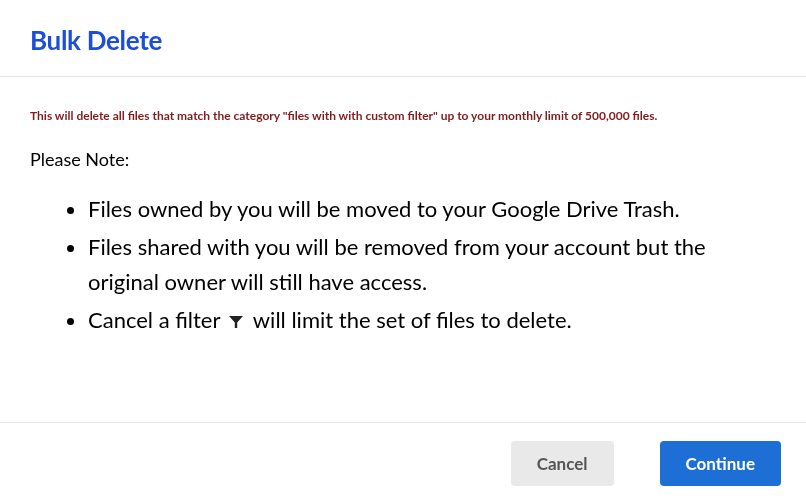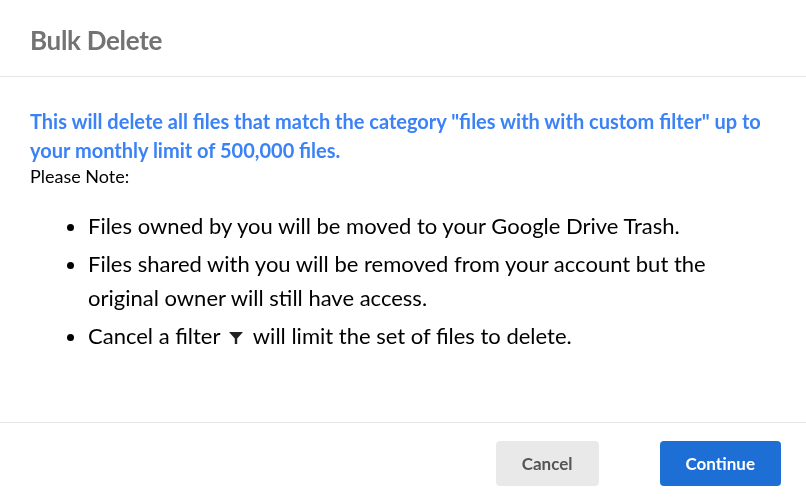--- a/index.html
+++ b/index.html
@@ -14,35 +14,36 @@
       height: 504px;
       overflow: hidden;
       color: #333;
     }
     .dialog-header {
       padding: 24px 30px 20px 30px;
     }
     .dialog-title {
       font-size: 26px;
       font-weight: 700;
-      color: #737373;
+      color: #1d4ed8;
       letter-spacing: -0.3px;
     }
     .divider {
       border: none;
       border-top: 1px solid #e6e6e6;
     }
     .dialog-body {
       padding: 30px 30px 30px 30px;
     }
     .warning-heading {
-      font-size: 20px;
+      font-size: 12px;
       font-weight: 700;
-      color: #3b82f6;
+      color: #7f1d1d;
       line-height: 1.45;
+      margin-bottom: 24px;
     }
     .note-label {
       font-size: 18px;
       color: #000000;
       margin-bottom: 22px;
     }
     .note-list {
       list-style: disc;
       padding-left: 58px;
     }
@@ -59,21 +60,20 @@
     }
     .dialog-footer {
       position: absolute;
       left: 0;
       right: 0;
       bottom: 0;
       border-top: 1px solid #e6e6e6;
       padding: 18px 25px;
       display: flex;
       justify-content: flex-end;
-      gap: 15px;
       background: #fff;
     }
     .btn {
       font-family: inherit;
       font-size: 17px;
       font-weight: 700;
       padding: 12px 26px;
       border-radius: 4px;
       border: none;
       cursor: pointer;

